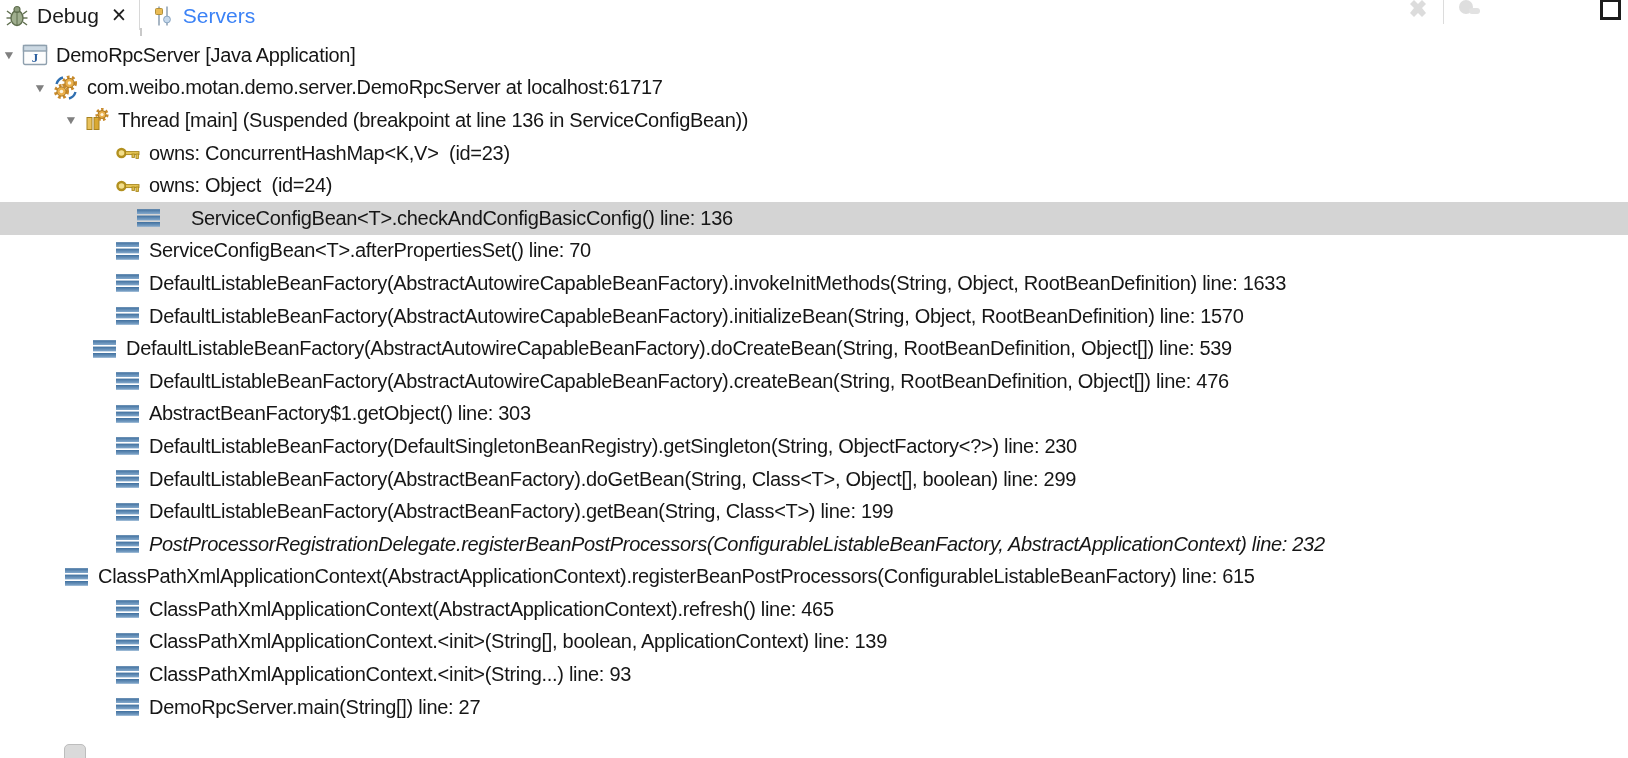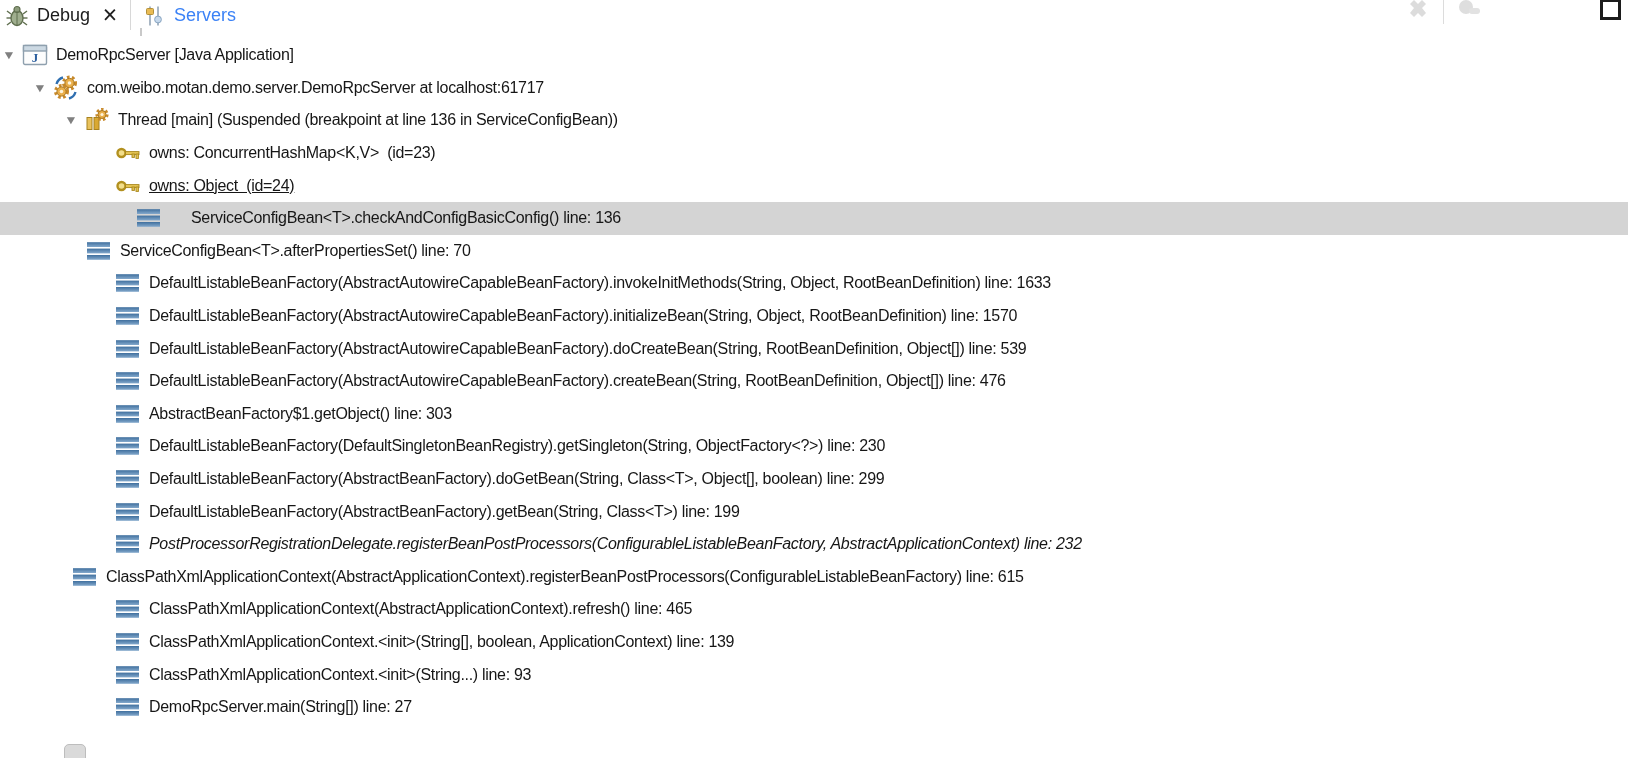--- a/index.html
+++ b/index.html
@@ -13,21 +13,21 @@
   .tabbar{
     position:absolute;top:0;left:0;right:0;height:38px;
     background:#ffffff;
   }
   .tabs{display:flex;align-items:flex-start;height:100%;}
   .tab{
     display:flex;align-items:center;height:31px;
     padding:0 10px 0 5px;cursor:default;
   }
   .tab .tab-icon{width:24px;height:24px;display:inline-flex;margin-right:8px;}
-  .tab-label{font-size:18px;color:#1b1b1b;}
+  .tab-label{font-size:21px;color:#1b1b1b;}
   .tab.inactive .tab-label{color:#3b82f6;}
   .tab-close{
     font-size:19px;color:#202020;margin-left:12px;line-height:1;
     transform:scaleY(1.05);
   }
   .tab-divider{width:1px;height:30px;background:#d8d8d8;margin:0 6px 0 2px;}
   .tick{position:absolute;left:140px;top:28px;width:2px;height:8px;background:#c9c9c9;}
   
   .view-toolbar{
     position:absolute;right:0;top:-6px;display:flex;align-items:center;
@@ -45,21 +45,21 @@
     color:#161616;
   }
   .row.selected{background:#d4d4d4;}
   .arrow{
     width:20px;flex:0 0 20px;font-size:14px;color:#808080;
     display:inline-block;text-align:left;transform:scaleY(0.85);
   }
   .arrow.hidden{visibility:hidden;}
   .row-icon{width:26px;height:26px;flex:0 0 26px;margin-right:8px;display:inline-flex;}
   .row-icon svg{width:100%;height:100%;}
-  .row-text{font-size:16px;letter-spacing:-0.3px;}
+  .row-text{font-size:20px;letter-spacing:-0.3px;}
   
   .bottom-partial{
     position:absolute;left:64px;top:744px;width:20px;height:20px;
     background:#dadada;border:1px solid #bdbdbd;border-radius:5px;
   }
 </style>
 </head>
 <body>
 
 <div class="tabbar">
@@ -155,21 +155,21 @@
     <span class="arrow hidden">▼</span>
     <span class="row-icon"><svg viewBox="0 0 26 26">
           <circle cx="6.5" cy="13" r="4" fill="#f3de8a" stroke="#b2901f" stroke-width="2.4"></circle>
           <rect x="10.5" y="11.6" width="13.5" height="3" fill="#e5c554" stroke="#a8861a" stroke-width="0.9"></rect>
           <rect x="17" y="14" width="2.4" height="3.4" fill="#e5c554" stroke="#a8861a" stroke-width="0.9"></rect>
           <rect x="21" y="14" width="2.4" height="4.4" fill="#e5c554" stroke="#a8861a" stroke-width="0.9"></rect>
         </svg></span>
     <span class="row-text">owns: ConcurrentHashMap&lt;K,V&gt;  (id=23)</span>
   </div>
 
-  <div class="row" style="padding-left: 95px; text-decoration: underline;">
+  <div class="row" style="padding-left: 95px;">
     <span class="arrow hidden">▼</span>
     <span class="row-icon"><svg viewBox="0 0 26 26">
           <circle cx="6.5" cy="13" r="4" fill="#f3de8a" stroke="#b2901f" stroke-width="2.4"></circle>
           <rect x="10.5" y="11.6" width="13.5" height="3" fill="#e5c554" stroke="#a8861a" stroke-width="0.9"></rect>
           <rect x="17" y="14" width="2.4" height="3.4" fill="#e5c554" stroke="#a8861a" stroke-width="0.9"></rect>
           <rect x="21" y="14" width="2.4" height="4.4" fill="#e5c554" stroke="#a8861a" stroke-width="0.9"></rect>
         </svg></span>
     <span class="row-text">owns: Object  (id=24)</span>
   </div>
 
@@ -182,21 +182,21 @@
               <stop offset="1" stop-color="#84a9cc"></stop>
             </linearGradient>
           </defs>
           <rect x="1" y="4.2" width="23" height="4.8" fill="url(#sfg)"></rect>
           <rect x="1" y="10.6" width="23" height="4.8" fill="url(#sfg)"></rect>
           <rect x="1" y="17" width="23" height="4.8" fill="url(#sfg)"></rect>
         </svg></span>
     <span class="row-text">ServiceConfigBean&lt;T&gt;.checkAndConfigBasicConfig() line: 136</span>
   </div>
 
-  <div class="row" style="padding-left: 66px;">
+  <div class="row" style="padding-left: 95px;">
     <span class="arrow hidden">▼</span>
     <span class="row-icon"><svg viewBox="0 0 26 26">
           <defs>
             <linearGradient id="sfg" x1="0" y1="0" x2="0" y2="1">
               <stop offset="0" stop-color="#3f6f9e"></stop>
               <stop offset="1" stop-color="#84a9cc"></stop>
             </linearGradient>
           </defs>
           <rect x="1" y="4.2" width="23" height="4.8" fill="url(#sfg)"></rect>
           <rect x="1" y="10.6" width="23" height="4.8" fill="url(#sfg)"></rect>
@@ -230,21 +230,21 @@
               <stop offset="1" stop-color="#84a9cc"></stop>
             </linearGradient>
           </defs>
           <rect x="1" y="4.2" width="23" height="4.8" fill="url(#sfg)"></rect>
           <rect x="1" y="10.6" width="23" height="4.8" fill="url(#sfg)"></rect>
           <rect x="1" y="17" width="23" height="4.8" fill="url(#sfg)"></rect>
         </svg></span>
     <span class="row-text">DefaultListableBeanFactory(AbstractAutowireCapableBeanFactory).initializeBean(String, Object, RootBeanDefinition) line: 1570</span>
   </div>
 
-  <div class="row" style="padding-left: 95px;">
+  <div class="row" style="padding-left: 72px;">
     <span class="arrow hidden">▼</span>
     <span class="row-icon"><svg viewBox="0 0 26 26">
           <defs>
             <linearGradient id="sfg" x1="0" y1="0" x2="0" y2="1">
               <stop offset="0" stop-color="#3f6f9e"></stop>
               <stop offset="1" stop-color="#84a9cc"></stop>
             </linearGradient>
           </defs>
           <rect x="1" y="4.2" width="23" height="4.8" fill="url(#sfg)"></rect>
           <rect x="1" y="10.6" width="23" height="4.8" fill="url(#sfg)"></rect>
@@ -342,21 +342,21 @@
               <stop offset="1" stop-color="#84a9cc"></stop>
             </linearGradient>
           </defs>
           <rect x="1" y="4.2" width="23" height="4.8" fill="url(#sfg)"></rect>
           <rect x="1" y="10.6" width="23" height="4.8" fill="url(#sfg)"></rect>
           <rect x="1" y="17" width="23" height="4.8" fill="url(#sfg)"></rect>
         </svg></span>
     <span class="row-text">PostProcessorRegistrationDelegate.registerBeanPostProcessors(ConfigurableListableBeanFactory, AbstractApplicationContext) line: 232</span>
   </div>
 
-  <div class="row" style="padding-left: 44px; margin-left: 8px;">
+  <div class="row" style="padding-left: 44px;">
     <span class="arrow hidden">▼</span>
     <span class="row-icon"><svg viewBox="0 0 26 26">
           <defs>
             <linearGradient id="sfg" x1="0" y1="0" x2="0" y2="1">
               <stop offset="0" stop-color="#3f6f9e"></stop>
               <stop offset="1" stop-color="#84a9cc"></stop>
             </linearGradient>
           </defs>
           <rect x="1" y="4.2" width="23" height="4.8" fill="url(#sfg)"></rect>
           <rect x="1" y="10.6" width="23" height="4.8" fill="url(#sfg)"></rect>

